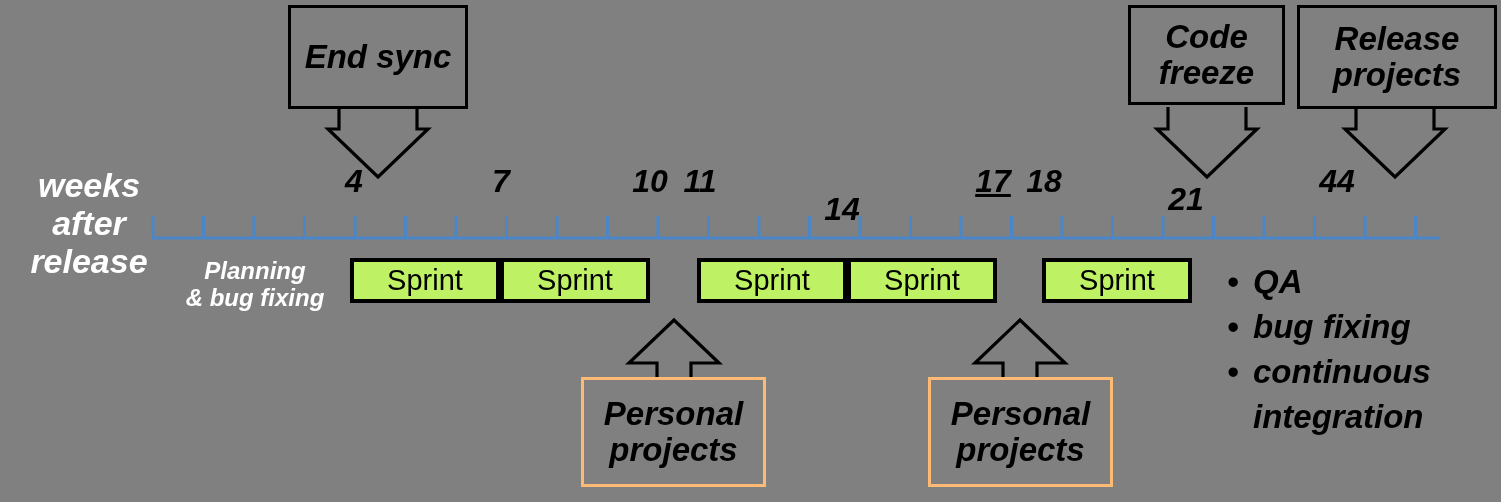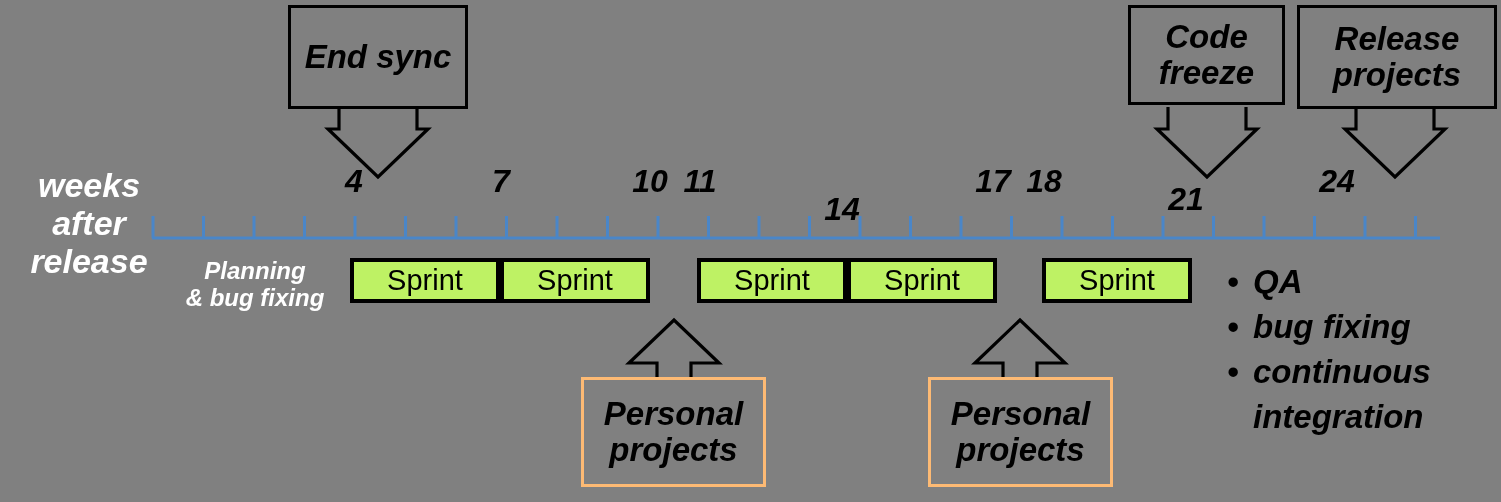--- a/index.html
+++ b/index.html
@@ -136,24 +136,24 @@
   </div>
   <svg class="arrow-svg" style="left:1345px;top:107px;width:100px;height:72px;" viewBox="0 0 100 72">
     <path d="M 11,0 L 11,22 L 0,22 L 50,70 L 100,22 L 89,22 L 89,0"></path>
   </svg>
 
   <div class="tick-label" style="left:354px;top:163px;">4</div>
   <div class="tick-label" style="left:501px;top:163px;">7</div>
   <div class="tick-label" style="left:650px;top:163px;">10</div>
   <div class="tick-label" style="left:700px;top:163px;">11</div>
   <div class="tick-label" style="left:842px;top:163px;margin-top:28px;">14</div>
-  <div class="tick-label" style="left:993px;top:163px;">17</div>
+  <div class="tick-label" style="left:993px;top:163px;text-decoration:underline;">17</div>
   <div class="tick-label" style="left:1044px;top:163px;">18</div>
   <div class="tick-label" style="left:1186px;top:172px;margin-top:9px;">21</div>
-  <div class="tick-label" style="left:1337px;top:163px;">24</div>
+  <div class="tick-label" style="left:1337px;top:163px;">44</div>
 
   <svg class="axis-svg" style="left:150px;top:205px;width:1292px;height:40px;" viewBox="0 0 1292 40">
 
     <line x1="2" y1="33" x2="1290" y2="33"></line>
 
     <line x1="3" y1="11" x2="3" y2="33"></line>
     <line x1="53.5" y1="11" x2="53.5" y2="33"></line>
     <line x1="104" y1="11" x2="104" y2="33"></line>
     <line x1="154.5" y1="11" x2="154.5" y2="33"></line>
     <line x1="205" y1="11" x2="205" y2="33"></line>

